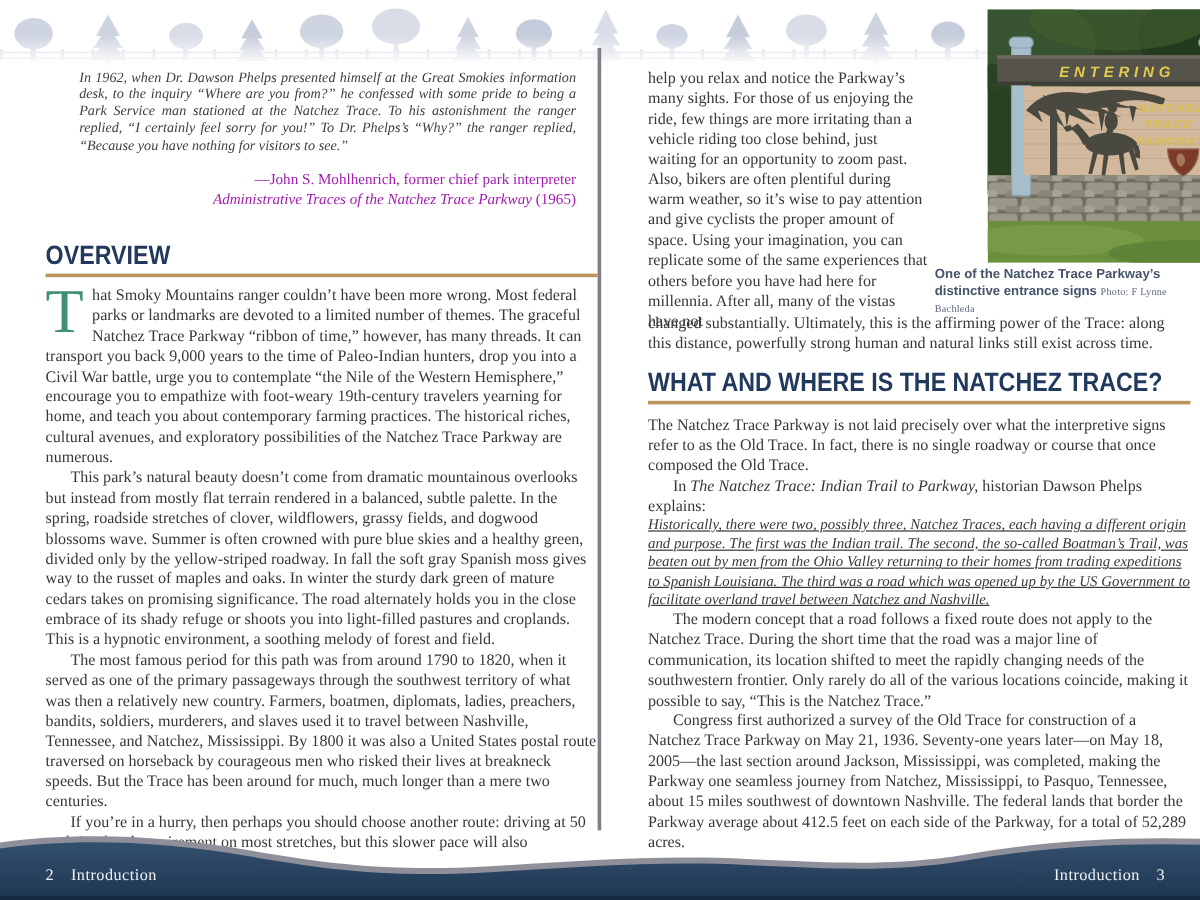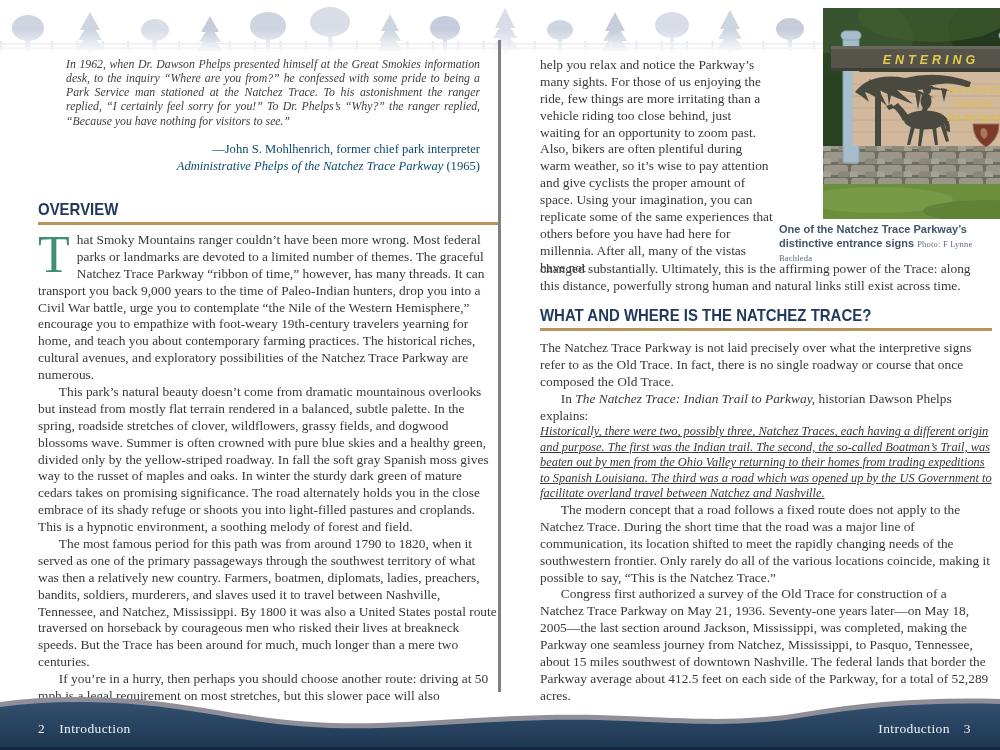--- a/index.html
+++ b/index.html
@@ -9,25 +9,25 @@
   
   .treeband{position:absolute;top:0;left:0;width:1000px;height:55px;}
 
   
   .gutter{position:absolute;left:498px;top:40px;width:3px;height:652px;background:#7f7f89;}
 
   
   .epigraph{position:absolute;left:66px;top:57px;width:414px;font-style:italic;
             font-size:11.8px;line-height:1.2;text-align:justify;color:#3f3f3f;}
   .attribution{position:absolute;left:110px;top:141px;width:370px;text-align:right;
-               font-size:12.6px;line-height:1.32;color:#0c4a6e;}
+               font-size:12.6px;line-height:1.32;color:#a21caf;}
 
   
   .sec-head{font-family:"Liberation Sans",sans-serif;font-weight:700;color:#21395c;
-            font-size:17px;letter-spacing:0;white-space:nowrap;}
+            font-size:22px;letter-spacing:0;white-space:nowrap;}
   .sec-head .cond{display:inline-block;transform:scaleX(.88);transform-origin:left center;}
   .gold-rule{height:3px;background:#b9945c;margin-top:2px;}
 
   
   .body-copy{font-size:13.4px;line-height:1.26;text-align:left;}
   .body-copy p{margin:0;}
   .body-copy p.ind{text-indent:1.55em;}
   .dropcap{float:left;font-size:52px;line-height:.78;color:#3f8e76;font-weight:400;
            margin:3px 7px 0 0;font-family:"Liberation Serif",serif;}
 
@@ -128,21 +128,21 @@
       </g>
       <rect x="0" y="30" width="1000" height="25" fill="url(#fade)"></rect>
     </svg>
   </div>
 
   <div class="gutter"></div>
 
   <div class="epigraph">In 1962, when Dr. Dawson Phelps presented himself at the Great Smokies information desk, to the inquiry “Where are you from?” he confessed with some pride to being a Park Service man stationed at the Natchez Trace. To his astonishment the ranger replied, “I certainly feel sorry for you!” To Dr. Phelps’s “Why?” the ranger replied, “Because you have nothing for visitors to see.”</div>
   <div class="attribution">
     <div>—John S. Mohlhenrich, former chief park interpreter</div>
-    <div><span class="book-title">Administrative Phelps of the Natchez Trace Parkway</span><span> (1965)</span></div>
+    <div><span class="book-title">Administrative Traces of the Natchez Trace Parkway</span><span> (1965)</span></div>
   </div>
 
   <div class="left-col">
     <div class="sec-head"><span class="cond">OVERVIEW</span></div>
     <div class="gold-rule"></div>
     <div class="body-copy">
       <p><span class="dropcap">T</span><span>hat Smoky Mountains ranger couldn’t have been more wrong. Most federal parks or landmarks are devoted to a limited number of themes. The graceful Natchez Trace Parkway “ribbon of time,” however, has many threads. It can transport you back 9,000 years to the time of Paleo-Indian hunters, drop you into a Civil War battle, urge you to contemplate “the Nile of the Western Hemisphere,” encourage you to empathize with foot-weary 19th-century travelers yearning for home, and teach you about contemporary farming practices. The historical riches, cultural avenues, and exploratory possibilities of the Natchez Trace Parkway are numerous.</span></p>
       <p class="ind">This park’s natural beauty doesn’t come from dramatic mountainous overlooks but instead from mostly flat terrain rendered in a balanced, subtle palette. In the spring, roadside stretches of clover, wildflowers, grassy fields, and dogwood blossoms wave. Summer is often crowned with pure blue skies and a healthy green, divided only by the yellow-striped roadway. In fall the soft gray Spanish moss gives way to the russet of maples and oaks. In winter the sturdy dark green of mature cedars takes on promising significance. The road alternately holds you in the close embrace of its shady refuge or shoots you into light-filled pastures and croplands. This is a hypnotic environment, a soothing melody of forest and field.</p>
       <p class="ind">The most famous period for this path was from around 1790 to 1820, when it served as one of the primary passageways through the southwest territory of what was then a relatively new country. Farmers, boatmen, diplomats, ladies, preachers, bandits, soldiers, murderers, and slaves used it to travel between Nashville, Tennessee, and Natchez, Mississippi. By 1800 it was also a United States postal route traversed on horseback by courageous men who risked their lives at breakneck speeds. But the Trace has been around for much, much longer than a mere two centuries.</p>
       <p class="ind">If you’re in a hurry, then perhaps you should choose another route: driving at 50 mph is a legal requirement on most stretches, but this slower pace will also</p>

